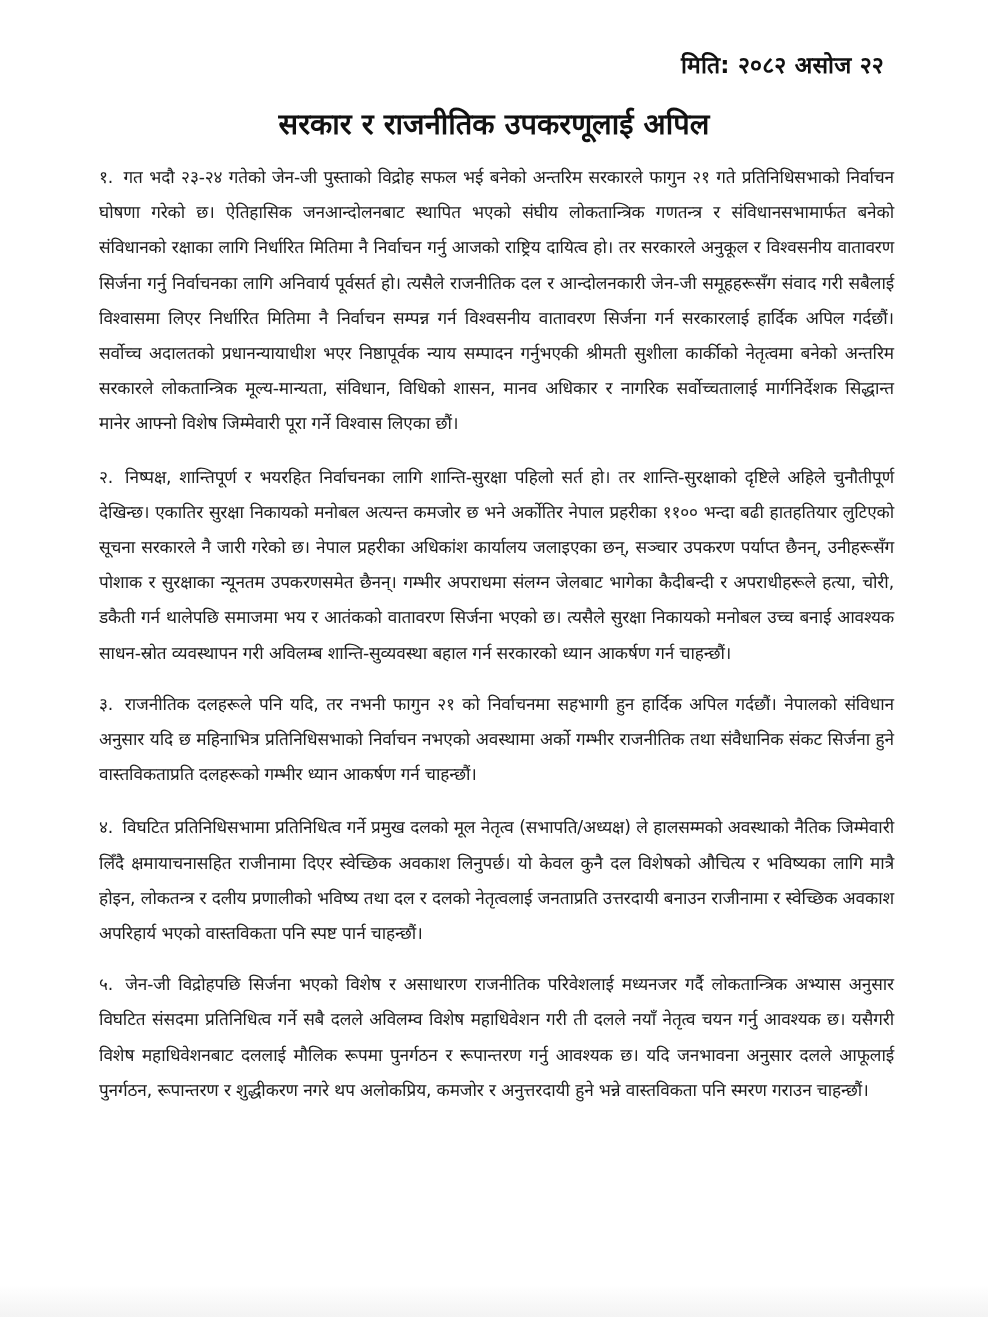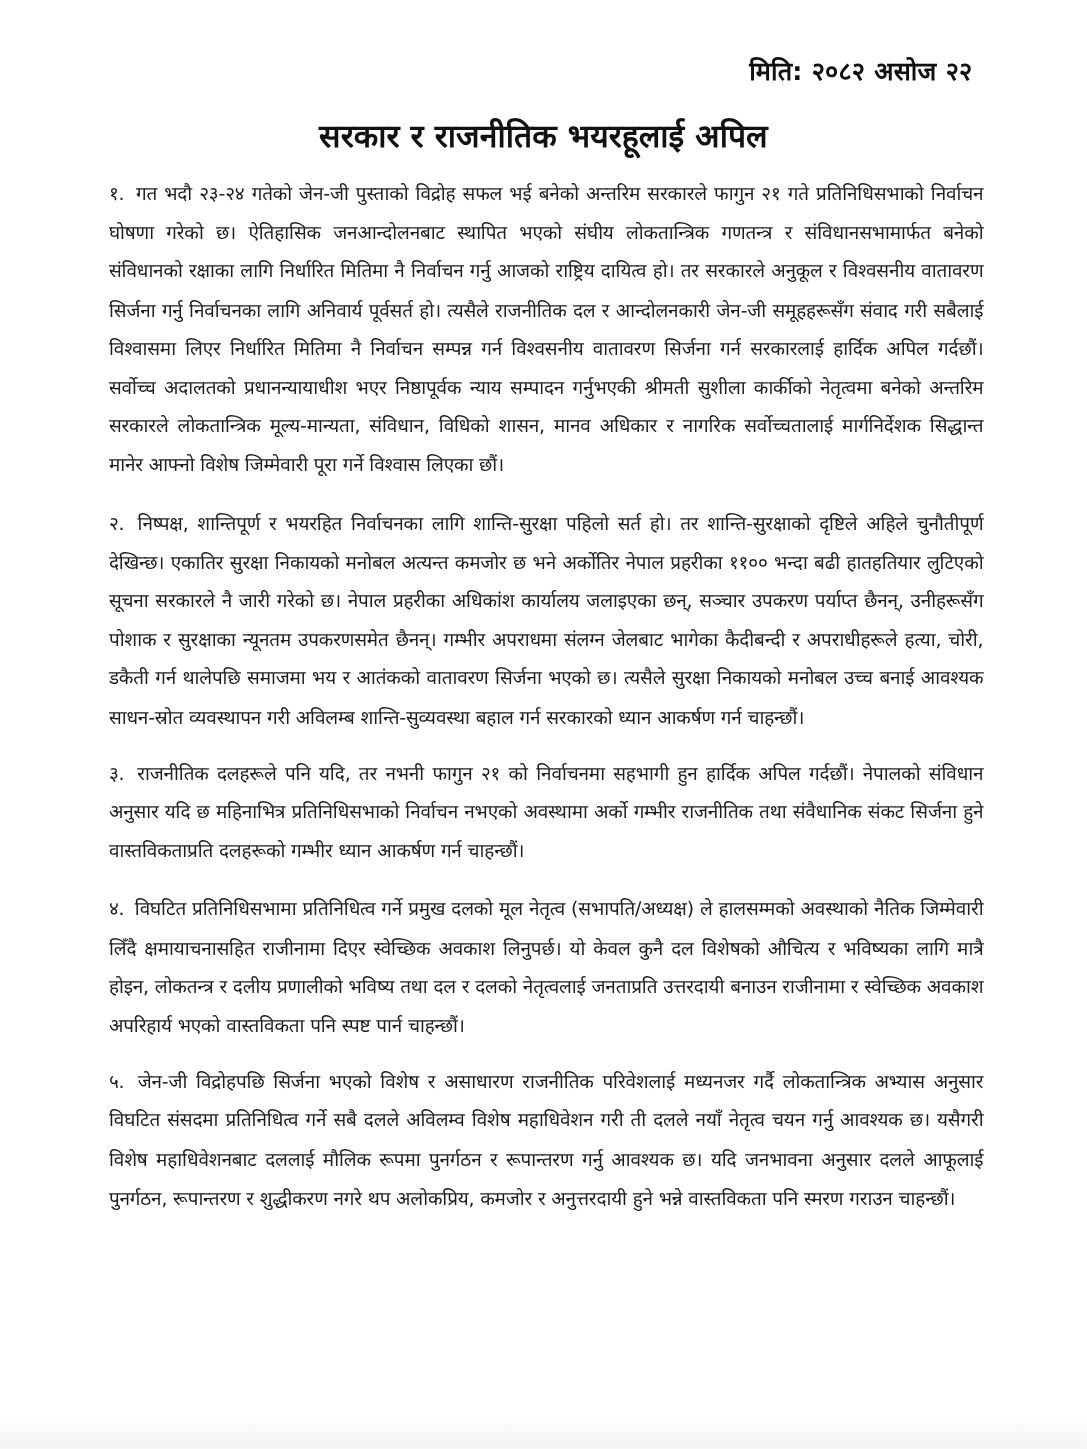--- a/index.html
+++ b/index.html
@@ -61,21 +61,21 @@
     .p1 { margin-bottom: 18px; }
     .p2 { margin-bottom: 16px; }
     .p3 { margin-bottom: 18px; }
     .p4 { margin-bottom: 16px; }
   </style>
 </head>
 <body>
 
 <div class="page">
   <div class="date">मिति: २०८२ असोज २२</div>
-  <div class="title">सरकार र राजनीतिक भयरहूलाई अपिल</div>
+  <div class="title">सरकार र राजनीतिक उपकरणूलाई अपिल</div>
 
   <div class="body">
     <p class="para p1">
       <span class="num">१.</span>
       <span>गत भदौ २३-२४ गतेको जेन-जी पुस्ताको विद्रोह सफल भई बनेको अन्तरिम सरकारले फागुन २१ गते प्रतिनिधिसभाको निर्वाचन घोषणा गरेको छ। ऐतिहासिक जनआन्दोलनबाट स्थापित भएको संघीय लोकतान्त्रिक गणतन्त्र र संविधानसभामार्फत बनेको संविधानको रक्षाका लागि निर्धारित मितिमा नै निर्वाचन गर्नु आजको राष्ट्रिय दायित्व हो। तर सरकारले अनुकूल र विश्वसनीय वातावरण सिर्जना गर्नु निर्वाचनका लागि अनिवार्य पूर्वसर्त हो। त्यसैले राजनीतिक दल र आन्दोलनकारी जेन-जी समूहहरूसँग संवाद गरी सबैलाई विश्वासमा लिएर निर्धारित मितिमा नै निर्वाचन सम्पन्न गर्न विश्वसनीय वातावरण सिर्जना गर्न सरकारलाई हार्दिक अपिल गर्दछौं। सर्वोच्च अदालतको प्रधानन्यायाधीश भएर निष्ठापूर्वक न्याय सम्पादन गर्नुभएकी श्रीमती सुशीला कार्कीको नेतृत्वमा बनेको अन्तरिम सरकारले लोकतान्त्रिक मूल्य-मान्यता, संविधान, विधिको शासन, मानव अधिकार र नागरिक सर्वोच्चतालाई मार्गनिर्देशक सिद्धान्त मानेर आफ्नो विशेष जिम्मेवारी पूरा गर्ने विश्वास लिएका छौं।</span>
     </p>
     <p class="para p2">
       <span class="num">२.</span>
       <span>निष्पक्ष, शान्तिपूर्ण र भयरहित निर्वाचनका लागि शान्ति-सुरक्षा पहिलो सर्त हो। तर शान्ति-सुरक्षाको दृष्टिले अहिले चुनौतीपूर्ण देखिन्छ। एकातिर सुरक्षा निकायको मनोबल अत्यन्त कमजोर छ भने अर्कोतिर नेपाल प्रहरीका ११०० भन्दा बढी हातहतियार लुटिएको सूचना सरकारले नै जारी गरेको छ। नेपाल प्रहरीका अधिकांश कार्यालय जलाइएका छन्, सञ्चार उपकरण पर्याप्त छैनन्, उनीहरूसँग पोशाक र सुरक्षाका न्यूनतम उपकरणसमेत छैनन्। गम्भीर अपराधमा संलग्न जेलबाट भागेका कैदीबन्दी र अपराधीहरूले हत्या, चोरी, डकैती गर्न थालेपछि समाजमा भय र आतंकको वातावरण सिर्जना भएको छ। त्यसैले सुरक्षा निकायको मनोबल उच्च बनाई आवश्यक साधन-स्रोत व्यवस्थापन गरी अविलम्ब शान्ति-सुव्यवस्था बहाल गर्न सरकारको ध्यान आकर्षण गर्न चाहन्छौं।</span>
     </p>

